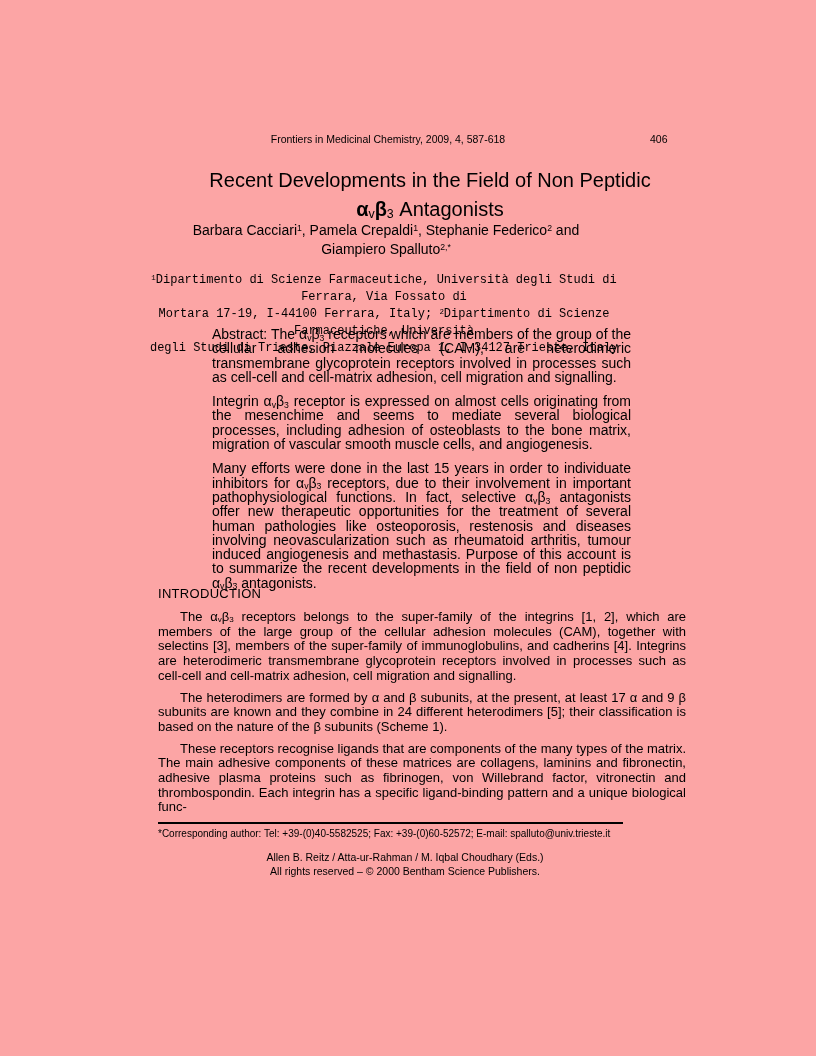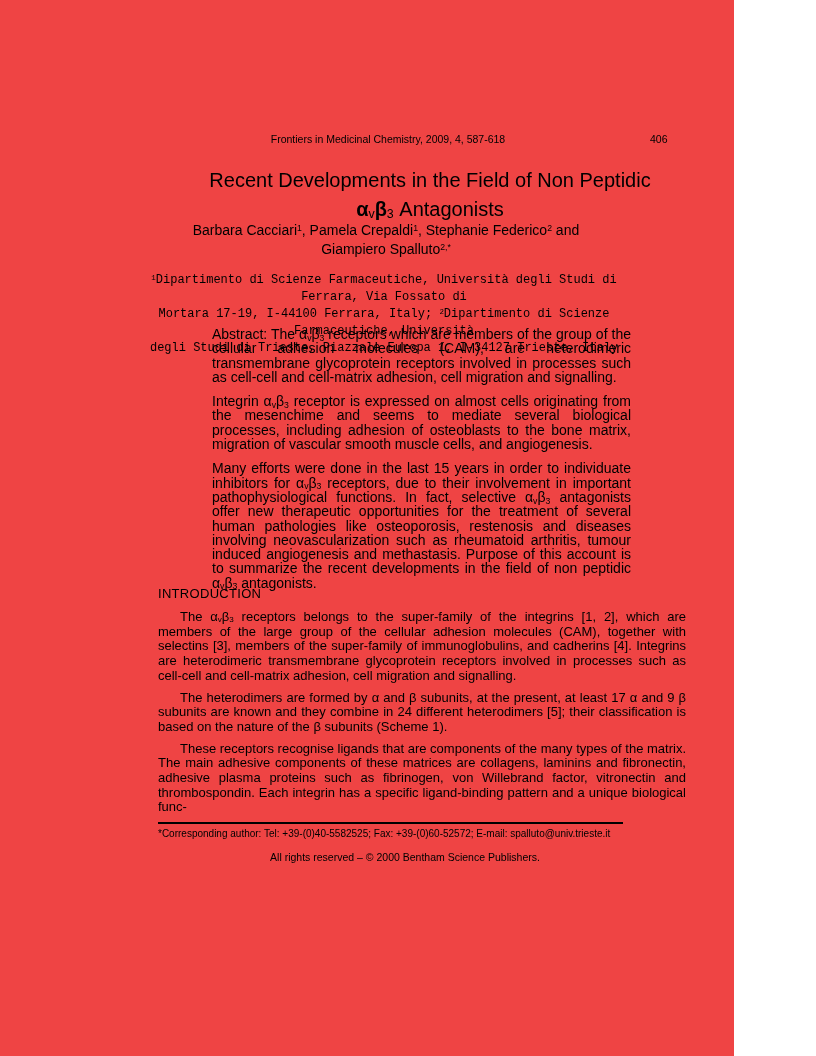--- a/index.html
+++ b/index.html
@@ -1,20 +1,20 @@
 <!DOCTYPE html>
 <html><head>
 <meta charset="utf-8">
 <style>
   html, body { margin: 0; padding: 0; background: #ffffff; }
   .page {
     position: relative;
-    width: 734px;
+    width: 816px;
     height: 1056px;
-    background: #ef4444;
+    background: #fca5a5;
     color: #000000;
     font-family: "Liberation Sans", sans-serif;
     overflow: hidden;
   }
   sup { font-size: 0.62em; position: relative; top: -0.42em; vertical-align: baseline; line-height: 0; }
   sub { font-size: 0.62em; position: relative; top: 0.18em; vertical-align: baseline; line-height: 0; }
   b { font-weight: bold; }
 
   .running-header { position: absolute; top: 133px; left: 123px; width: 530px; }
   .citation { text-align: center; font-size: 10.5px; line-height: 12px; }
@@ -91,16 +91,17 @@
     <h2>INTRODUCTION</h2>
     <p>The α<sub>v</sub>β<sub>3</sub> receptors belongs to the super-family of the integrins [1, 2], which are members of the large group of the cellular adhesion molecules (CAM), together with selectins [3], members of the super-family of immunoglobulins, and cadherins [4]. Integrins are heterodimeric transmembrane glycoprotein receptors involved in processes such as cell-cell and cell-matrix adhesion, cell migration and signalling.</p>
     <p>The heterodimers are formed by α and β subunits, at the present, at least 17 α and 9 β subunits are known and they combine in 24 different heterodimers [5]; their classification is based on the nature of the β subunits (Scheme 1).</p>
     <p>These receptors recognise ligands that are components of the many types of the matrix. The main adhesive components of these matrices are collagens, laminins and fibronectin, adhesive plasma proteins such as fibrinogen, von Willebrand factor, vitronectin and thrombospondin. Each integrin has a specific ligand-binding pattern and a unique biological func-</p>
   </section>
 
   <div class="footnote-rule"></div>
   <div class="footnote">*Corresponding author: Tel: +39-(0)40-5582525; Fax: +39-(0)60-52572; E-mail: spalluto@univ.trieste.it</div>
 
   <footer class="imprint">
+    <div>Allen B. Reitz / Atta-ur-Rahman / M. Iqbal Choudhary (Eds.)</div>
     <div>All rights reserved – © 2000 Bentham Science Publishers.</div>
   </footer>
 
 </div>
 
 </body></html>

